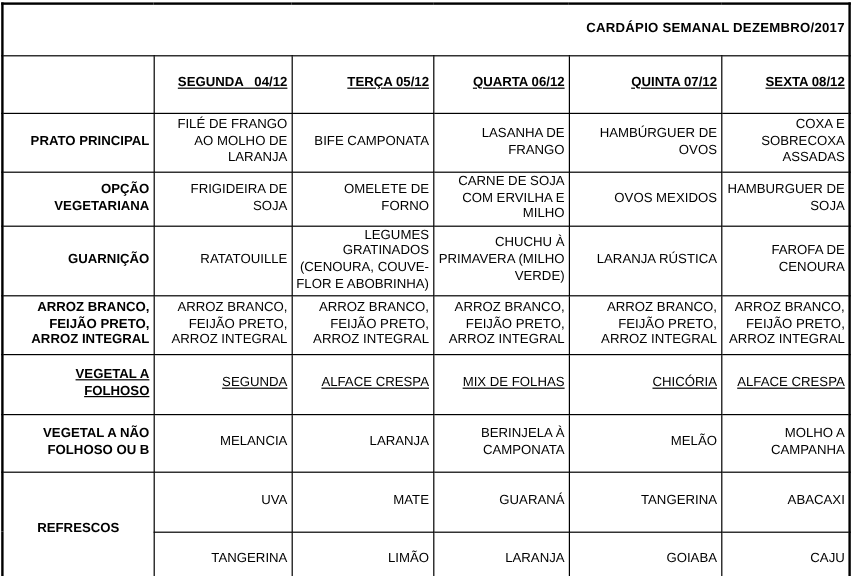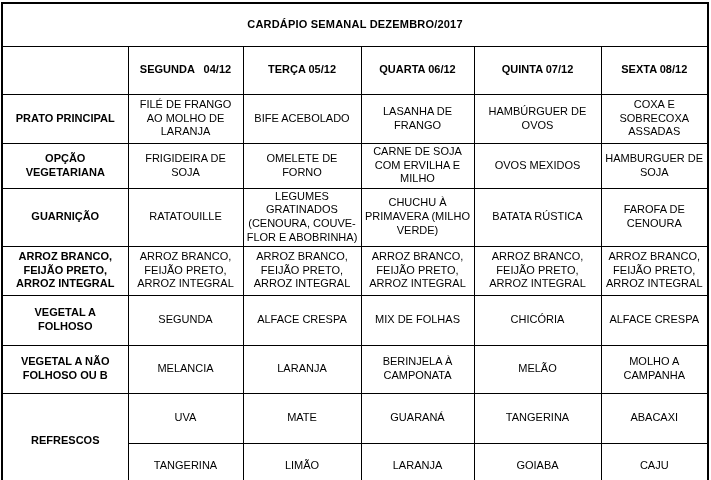--- a/index.html
+++ b/index.html
@@ -18,39 +18,39 @@
   }
   table.menu {
     border-collapse: collapse;
     table-layout: fixed;
     margin: 2px 0 0 1px;
     border: 2px solid #000000;
   }
   table.menu td {
     border: 1px solid #000000;
     vertical-align: middle;
-    text-align: center;
+    text-align: right;
     font-size: 11px;
     line-height: 1.25;
     padding: 1px 3px;
     overflow: hidden;
     background: #ffffff;
   }
   td.title-cell {
     font-weight: bold;
     font-size: 12px;
     letter-spacing: 0.2px;
   }
   tr.title-row  { height: 43px; }
-  tr.header-row { height: 48px; }
+  tr.header-row { height: 48px; text-decoration: underline; }
   tr.r-prato    { height: 49px; }
   tr.r-opcao    { height: 45px; margin-top: 38px; }
   tr.r-guarnicao{ height: 46px; }
   tr.r-arroz    { height: 49px; }
-  tr.r-folhoso  { height: 50px; }
+  tr.r-folhoso  { height: 50px; text-decoration: underline; }
   tr.r-nfolhoso { height: 48px; }
   tr.r-refr1    { height: 50px; }
   tr.r-refr2    { height: 47px; }
   td.day-header {
     font-weight: bold;
     white-space: pre-wrap;
   }
   td.row-label {
     font-weight: bold;
     text-align: left;
@@ -90,41 +90,41 @@
       <td class="day-header">SEGUNDA   04/12</td>
       <td class="day-header">TERÇA 05/12</td>
       <td class="day-header">QUARTA 06/12</td>
       <td class="day-header">QUINTA 07/12</td>
       <td class="day-header">SEXTA 08/12</td>
     </tr>
 
     <tr class="r-prato">
       <td class="row-label">PRATO PRINCIPAL</td>
       <td>FILÉ DE FRANGO AO MOLHO DE LARANJA</td>
-      <td>BIFE ACEBOLADO</td>
+      <td>BIFE CAMPONATA</td>
       <td>LASANHA DE FRANGO</td>
       <td>HAMBÚRGUER DE OVOS</td>
       <td>COXA E SOBRECOXA ASSADAS</td>
     </tr>
 
     <tr class="r-opcao">
       <td class="row-label">OPÇÃO VEGETARIANA</td>
       <td>FRIGIDEIRA DE SOJA</td>
       <td>OMELETE DE FORNO</td>
       <td>CARNE DE SOJA COM ERVILHA E MILHO</td>
       <td>OVOS MEXIDOS</td>
       <td>HAMBURGUER DE SOJA</td>
     </tr>
 
     <tr class="r-guarnicao">
       <td class="row-label">GUARNIÇÃO</td>
       <td>RATATOUILLE</td>
       <td class="small-text">LEGUMES GRATINADOS (CENOURA, COUVE-FLOR E ABOBRINHA)</td>
       <td>CHUCHU À PRIMAVERA (MILHO VERDE)</td>
-      <td>BATATA RÚSTICA</td>
+      <td>LARANJA RÚSTICA</td>
       <td>FAROFA DE CENOURA</td>
     </tr>
 
     <tr class="r-arroz">
       <td class="row-label">ARROZ BRANCO, FEIJÃO PRETO, ARROZ INTEGRAL</td>
       <td>ARROZ BRANCO, FEIJÃO PRETO, ARROZ INTEGRAL</td>
       <td>ARROZ BRANCO, FEIJÃO PRETO, ARROZ INTEGRAL</td>
       <td>ARROZ BRANCO, FEIJÃO PRETO, ARROZ INTEGRAL</td>
       <td>ARROZ BRANCO, FEIJÃO PRETO, ARROZ INTEGRAL</td>
       <td>ARROZ BRANCO, FEIJÃO PRETO, ARROZ INTEGRAL</td>

